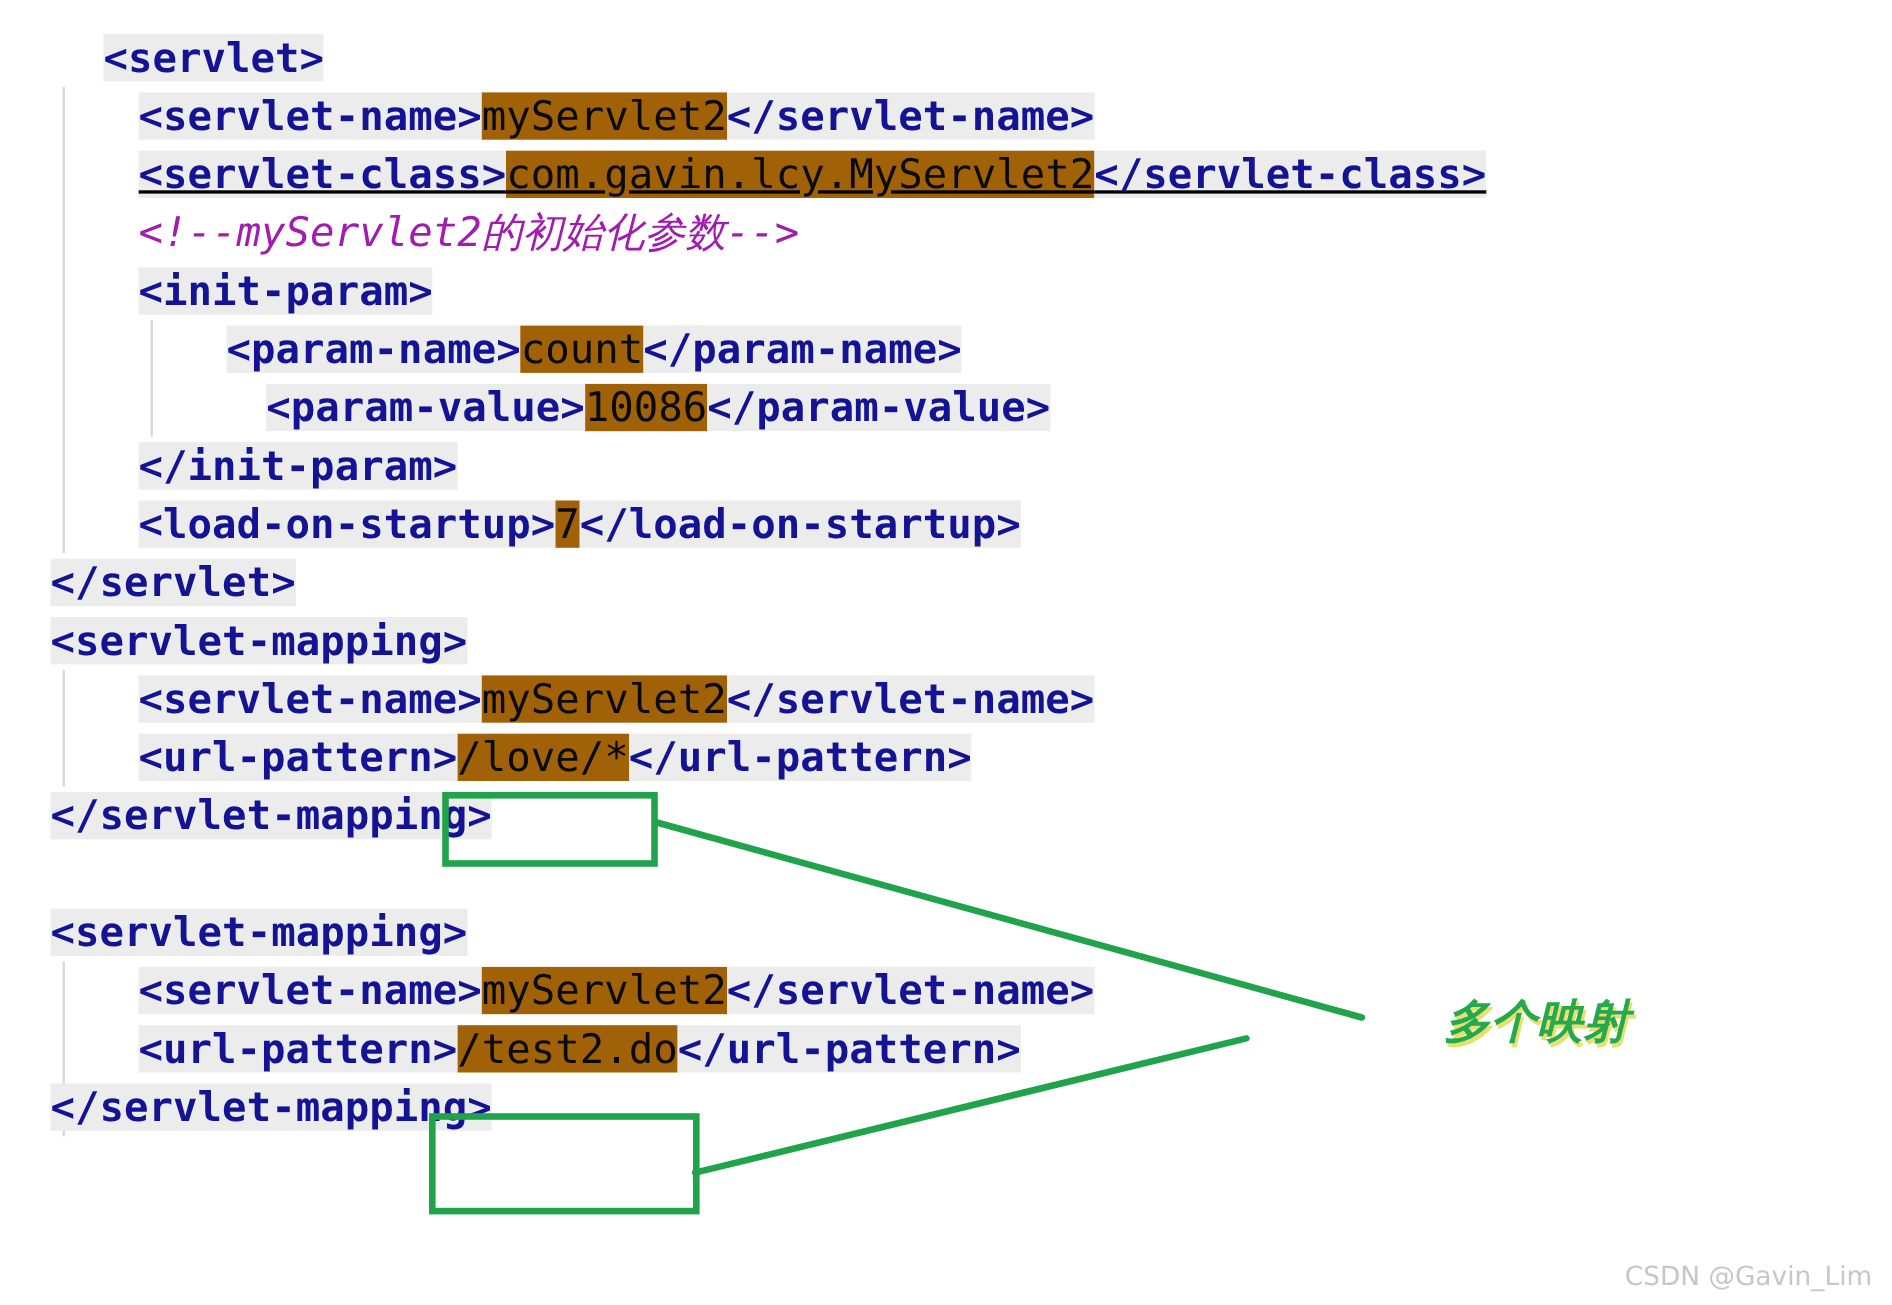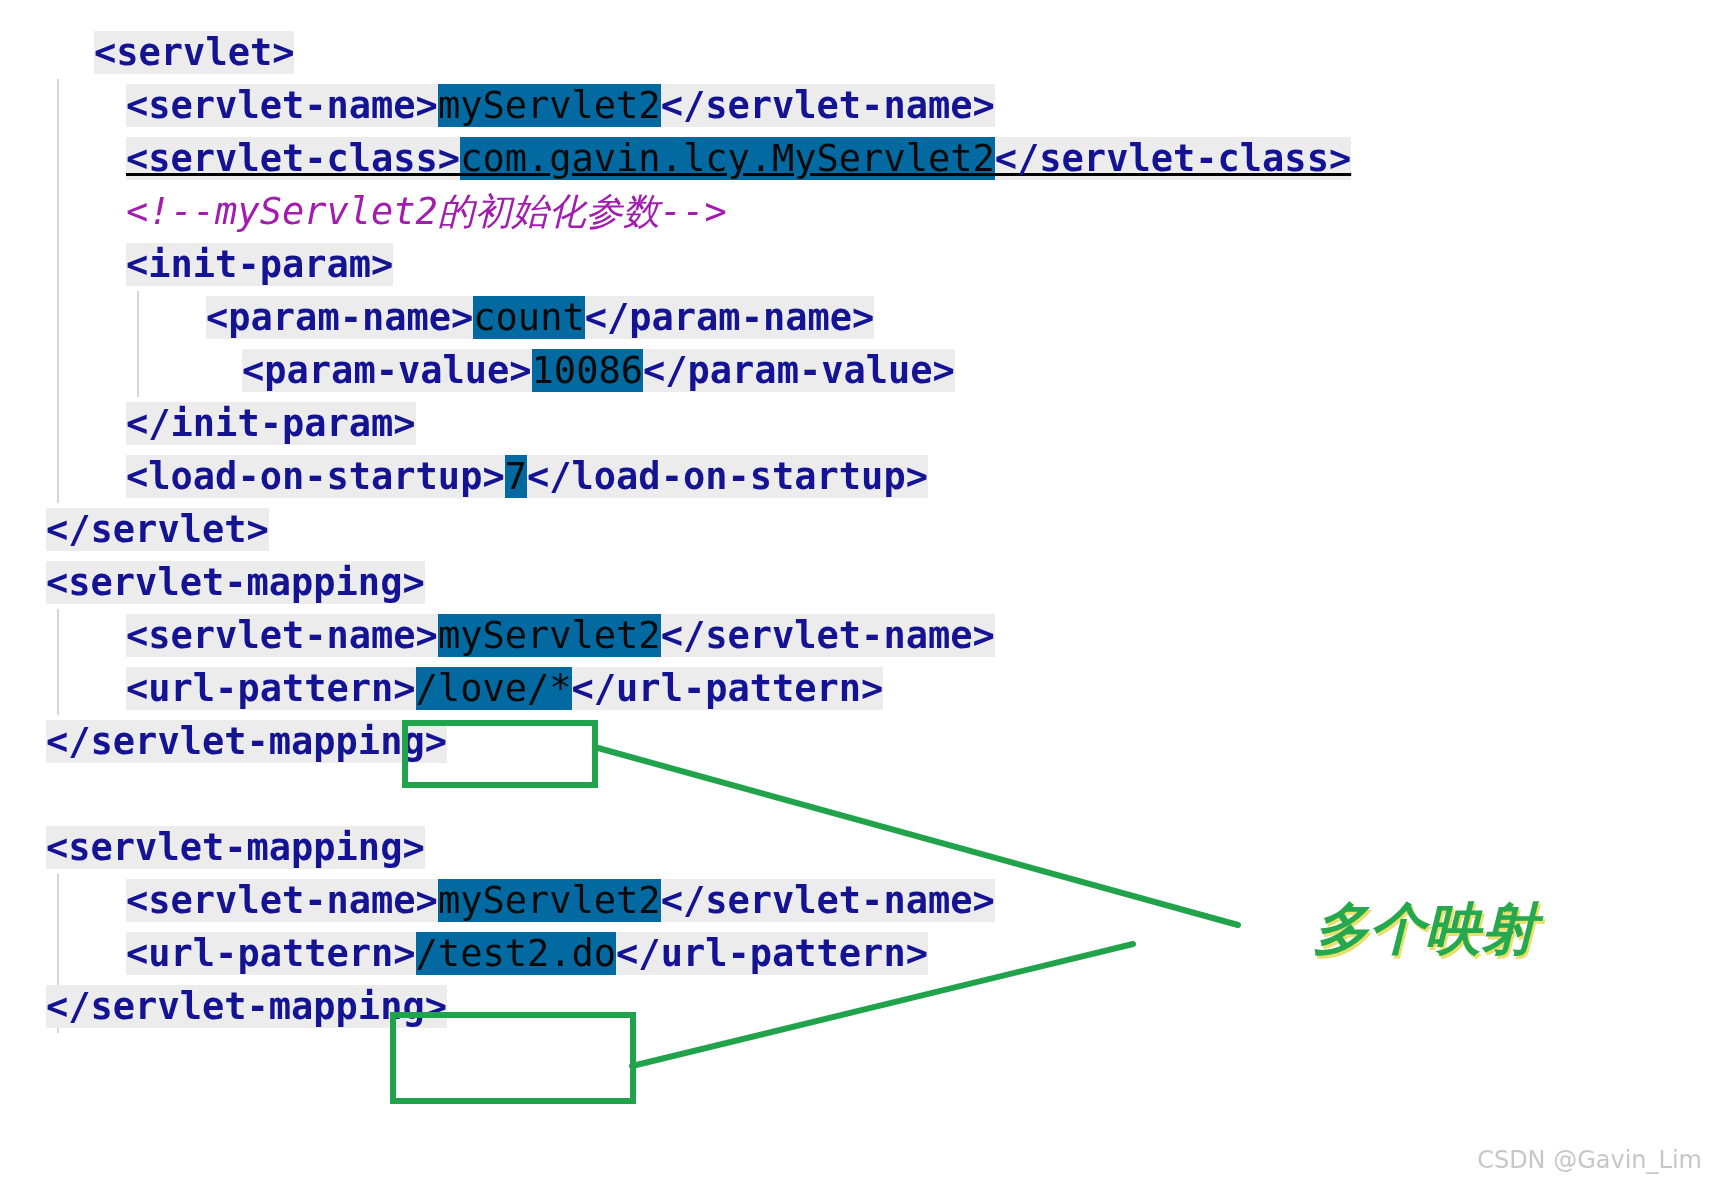--- a/index.html
+++ b/index.html
@@ -35,21 +35,21 @@
 
   
   .tag {
     color: #131394;
     font-weight: bold;
     background: #ececec;
   }
   .val {
     color: #0a0a0a;
     font-weight: normal;
-    background: #0369a1;
+    background: #a16207;
   }
   .comment {
     color: #a21caf;
     font-style: italic;
     font-weight: normal;
     background: transparent;
   }
 
   
   .indent-guide {
@@ -69,21 +69,21 @@
     position: absolute;
     border: 6px solid #20a34a;
     box-sizing: border-box;
     background: transparent;
   }
   .anno-text {
     position: absolute;
     color: #26a94e;
     font-weight: bold;
     font-style: italic;
-    font-size: 56px;
+    font-size: 42px;
     line-height: 62px;
     font-family: "DejaVu Sans", "Liberation Sans", sans-serif;
     text-shadow: 2px 3px 0 #e8e06a;
     white-space: pre;
   }
 
   
   #watermark {
     position: absolute;
     right: 18px;

